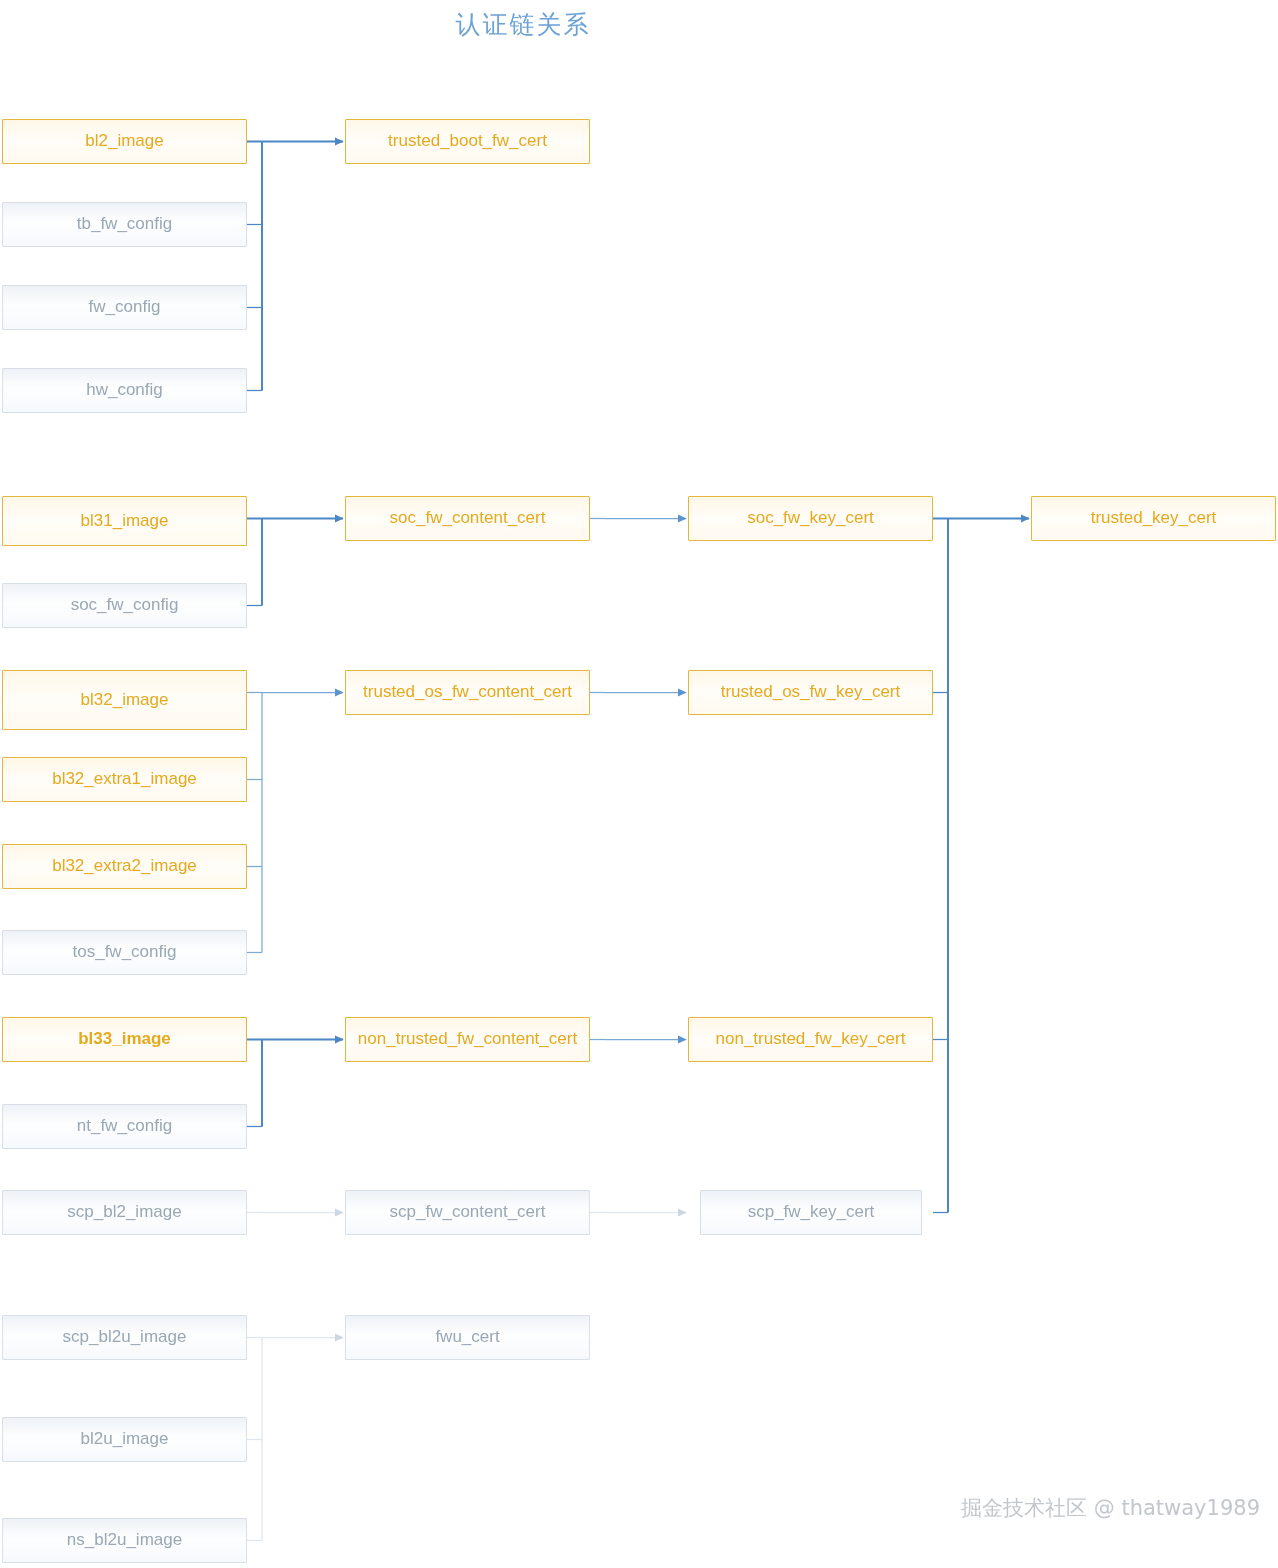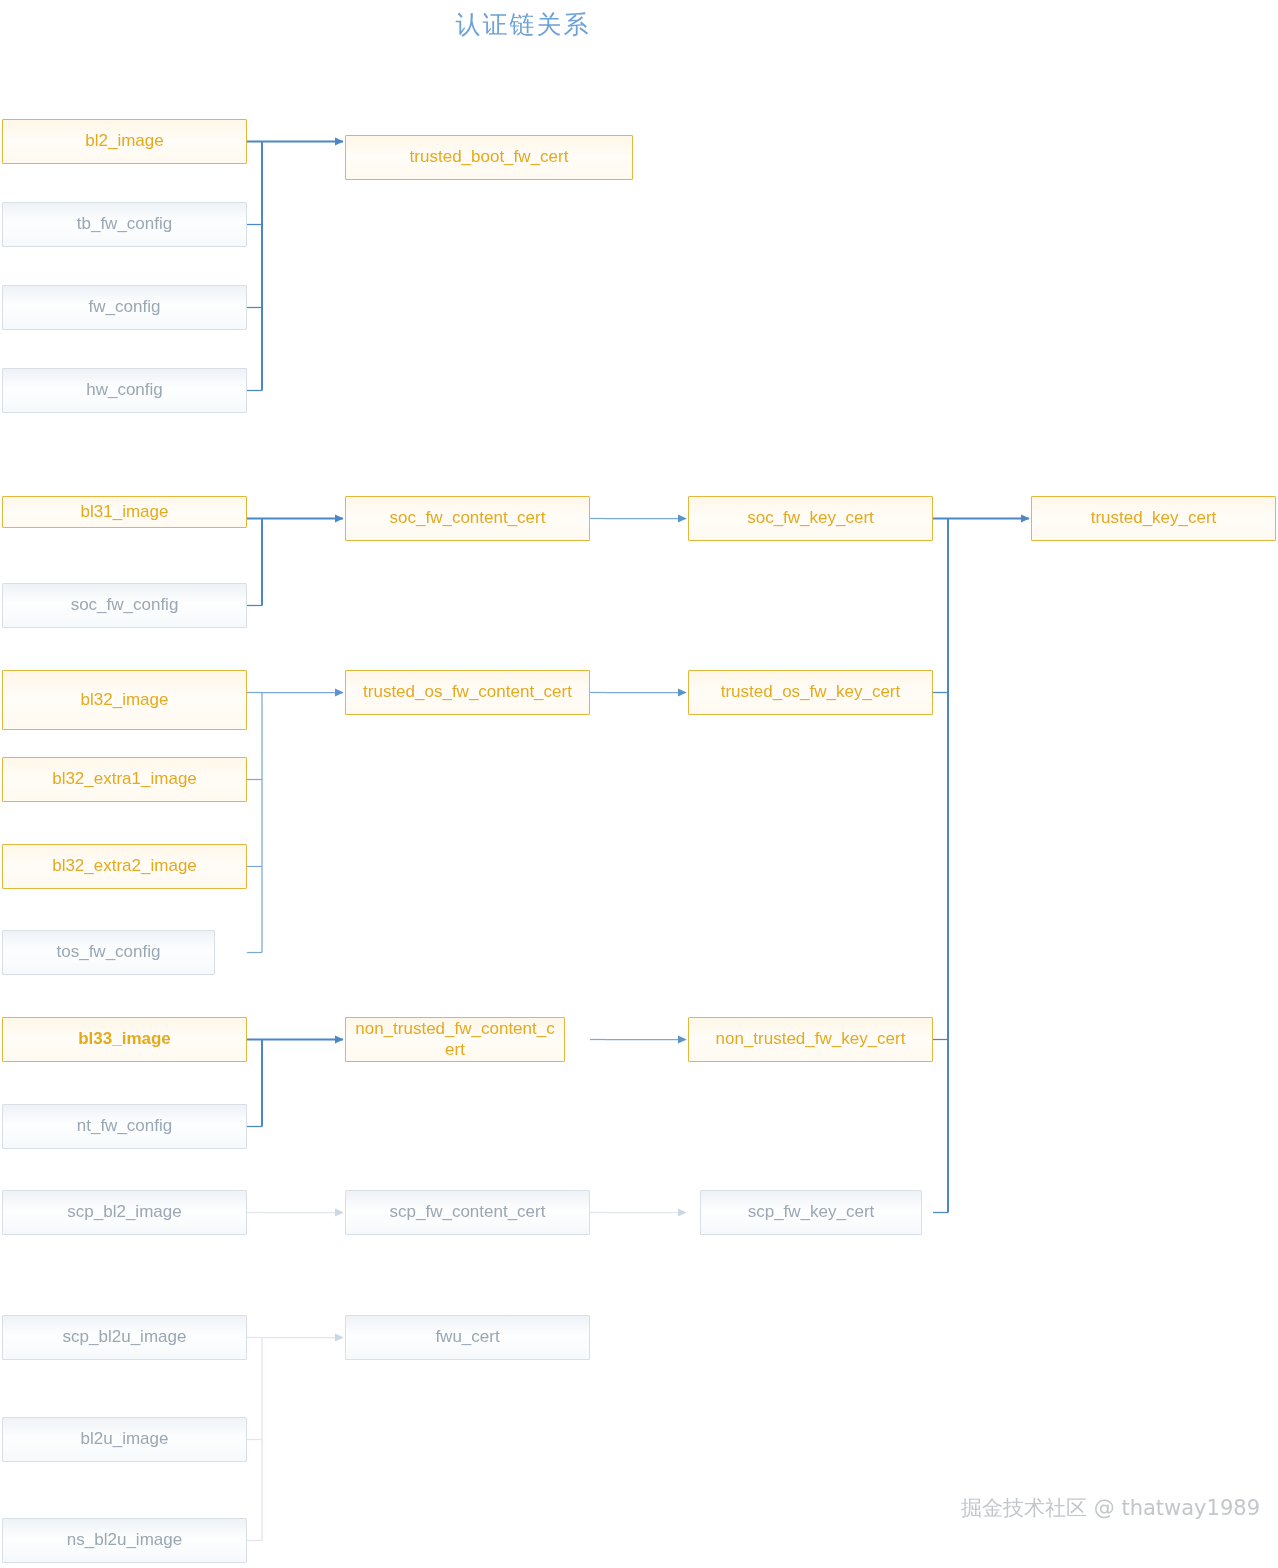--- a/index.html
+++ b/index.html
@@ -133,35 +133,35 @@
         <path d="M262,1337.5 V1540.5" fill="none" stroke="#dfe6ee" stroke-width="1.25"></path>
         <path d="M262,1337.5 H343" fill="none" stroke="#dfe6ee" stroke-width="1.25" marker-end="url(#ah-faint)"></path>
       </g>
   </svg>
 
   <div id="node-layer">
       <div class="node active" style="left: 2px; top: 119px; width: 245px; height: 45px;"><span>bl2_image</span></div>
       <div class="node faded" style="left: 2px; top: 202px; width: 245px; height: 45px;"><span>tb_fw_config</span></div>
       <div class="node faded" style="left: 2px; top: 285px; width: 245px; height: 45px;"><span>fw_config</span></div>
       <div class="node faded" style="left: 2px; top: 368px; width: 245px; height: 45px;"><span>hw_config</span></div>
-      <div class="node active" style="left: 345px; top: 135px; width: 288px; height: 45px; text-align: right;"><span>trusted_boot_fw_cert</span></div>
-      <div class="node active" style="left: 2px; top: 496px; width: 245px; height: 32px;"><span>bl31_image</span></div>
+      <div class="node active" style="left: 345px; top: 119px; width: 245px; height: 45px; text-align: right;"><span>trusted_boot_fw_cert</span></div>
+      <div class="node active" style="left: 2px; top: 496px; width: 245px; height: 50px;"><span>bl31_image</span></div>
       <div class="node faded" style="left: 2px; top: 583px; width: 245px; height: 45px;"><span>soc_fw_config</span></div>
       <div class="node active" style="left: 345px; top: 496px; width: 245px; height: 45px;"><span>soc_fw_content_cert</span></div>
       <div class="node active" style="left: 688px; top: 496px; width: 245px; height: 45px;"><span>soc_fw_key_cert</span></div>
       <div class="node active" style="left: 1031px; top: 496px; width: 245px; height: 45px;"><span>trusted_key_cert</span></div>
       <div class="node active" style="left: 2px; top: 670px; width: 245px; height: 60px;"><span>bl32_image</span></div>
       <div class="node active" style="left: 2px; top: 757px; width: 245px; height: 45px;"><span>bl32_extra1_image</span></div>
       <div class="node active" style="left: 2px; top: 844px; width: 245px; height: 45px;"><span>bl32_extra2_image</span></div>
-      <div class="node faded" style="left: 2px; top: 930px; width: 213px; height: 45px;"><span>tos_fw_config</span></div>
+      <div class="node faded" style="left: 2px; top: 930px; width: 245px; height: 45px;"><span>tos_fw_config</span></div>
       <div class="node active" style="left: 345px; top: 670px; width: 245px; height: 45px;"><span>trusted_os_fw_content_cert</span></div>
       <div class="node active" style="left: 688px; top: 670px; width: 245px; height: 45px;"><span>trusted_os_fw_key_cert</span></div>
       <div class="node active" style="left: 2px; top: 1017px; width: 245px; height: 45px; font-weight: bold;"><span>bl33_image</span></div>
       <div class="node faded" style="left: 2px; top: 1104px; width: 245px; height: 45px;"><span>nt_fw_config</span></div>
-      <div class="node active" style="left: 345px; top: 1017px; width: 220px; height: 45px;"><span>non_trusted_fw_content_cert</span></div>
+      <div class="node active" style="left: 345px; top: 1017px; width: 245px; height: 45px;"><span>non_trusted_fw_content_cert</span></div>
       <div class="node active" style="left: 688px; top: 1017px; width: 245px; height: 45px;"><span>non_trusted_fw_key_cert</span></div>
       <div class="node faded" style="left: 2px; top: 1190px; width: 245px; height: 45px;"><span>scp_bl2_image</span></div>
       <div class="node faded" style="left: 345px; top: 1190px; width: 245px; height: 45px;"><span>scp_fw_content_cert</span></div>
       <div class="node faded" style="left: 688px; top: 1190px; width: 222px; height: 45px; margin-left: 12px;"><span>scp_fw_key_cert</span></div>
       <div class="node faded" style="left: 2px; top: 1315px; width: 245px; height: 45px;"><span>scp_bl2u_image</span></div>
       <div class="node faded" style="left: 2px; top: 1417px; width: 245px; height: 45px;"><span>bl2u_image</span></div>
       <div class="node faded" style="left: 2px; top: 1518px; width: 245px; height: 45px;"><span>ns_bl2u_image</span></div>
       <div class="node faded" style="left: 345px; top: 1315px; width: 245px; height: 45px;"><span>fwu_cert</span></div>
     </div>
 

